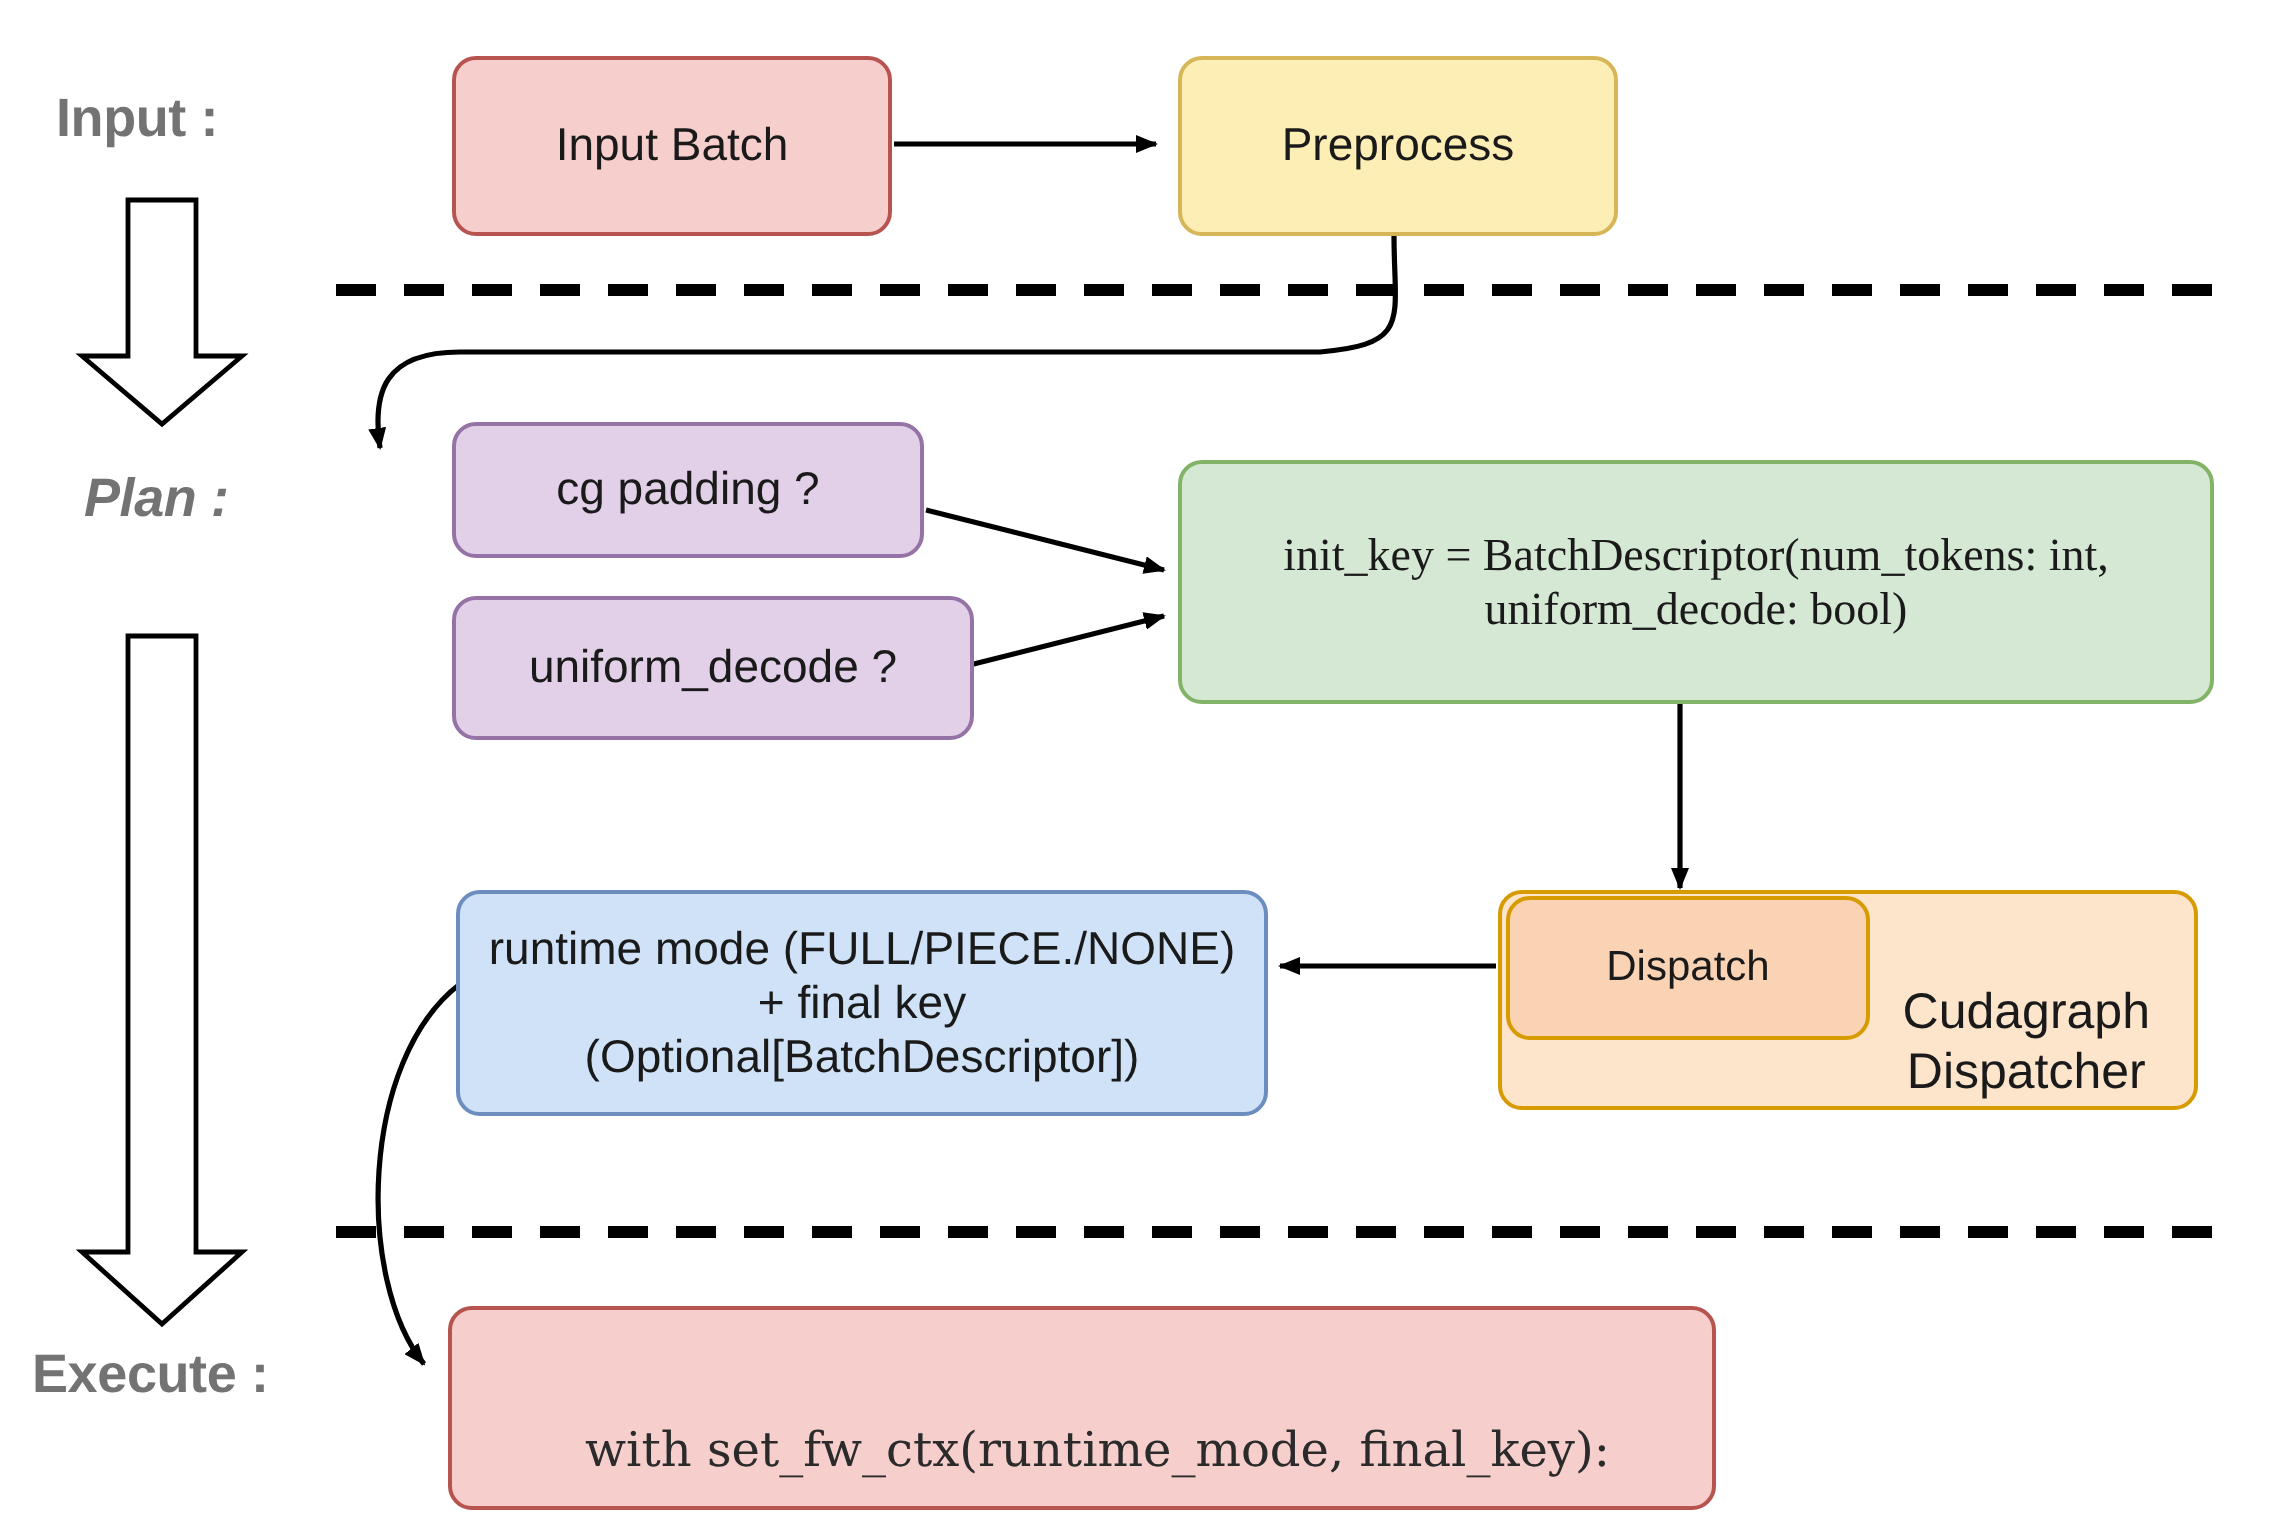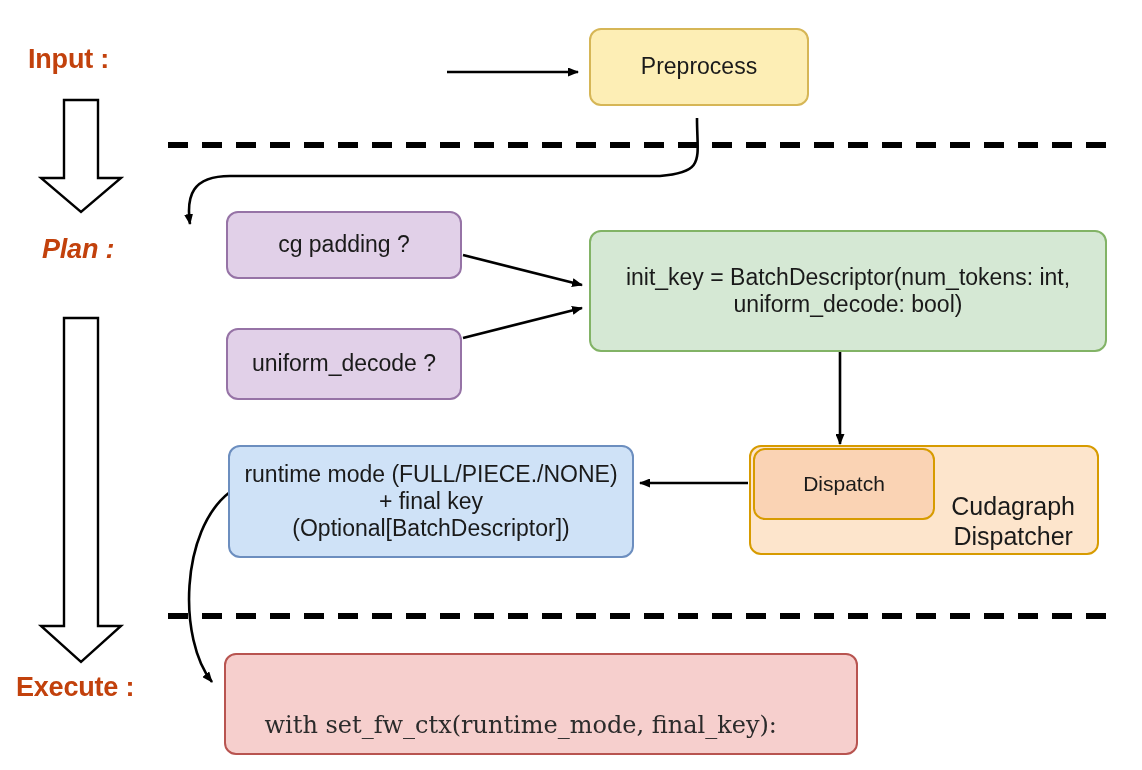--- a/index.html
+++ b/index.html
@@ -21,21 +21,21 @@
     top: 0;
     width: 1142px;
     height: 770px;
     pointer-events: none;
   }
   .stage-label {
     position: absolute;
     font-family: "Liberation Sans", sans-serif;
     font-weight: bold;
     font-size: 27px;
-    color: #c2410c;
+    color: #737373;
     white-space: nowrap;
     letter-spacing: -0.2px;
   }
   .node {
     position: absolute;
     box-sizing: border-box;
     border-radius: 12px;
     border-width: 2px;
     border-style: solid;
     display: flex;
@@ -47,21 +47,21 @@
     color: #1a1a1a;
     line-height: 1.18;
     padding: 2px 10px;
   }
   .node-code {
     display: block;
     text-align: left;
     font-family: "DejaVu Serif", "Liberation Serif", serif;
     font-size: 24px;
     line-height: 1.35;
-    padding: 22px 10px 22px 8px;
+    padding: 22px 10px 22px 36px;
     white-space: pre;
     color: #2b2b2b;
   }
   .node.n-input-batch   { background:#f6cfcd; border-color:#b85450; }
   .node.n-preprocess    { background:#fdeeb5; border-color:#d6b656; }
   .node.n-cg-padding    { background:#e1d0e8; border-color:#9673a6; }
   .node.n-uniform       { background:#e1d0e8; border-color:#9673a6; }
   .node.n-init-key      { background:#d5e8d4; border-color:#82b366; }
   .node.n-runtime       { background:#cfe2f7; border-color:#6c8ebf; }
   .node.n-dispatcher    { background:#fde5cc; border-color:#d79b00; }
@@ -101,34 +101,37 @@
 
     <polygon points="64,100 98,100 98,178 121,178 81,212 41,178 64,178" fill="#ffffff" stroke="#000000" stroke-width="2.4" stroke-linejoin="miter"></polygon>
 
     <polygon points="64,318 98,318 98,626 121,626 81,662 41,626 64,626" fill="#ffffff" stroke="#000000" stroke-width="2.4" stroke-linejoin="miter"></polygon>
   </svg>
 
   <div class="stage-label" style="left:28px; top:44px;">Input :</div>
   <div class="stage-label" style="left:42px; top:234px;font-style:italic;">Plan :</div>
   <div class="stage-label" style="left:16px; top:672px;">Execute :</div>
 
+  <div class="node n-input-batch" style="left:226px; top:28px; width:220px; height:90px;">
+    <span>Input Batch</span>
+  </div>
 
-  <div class="node n-preprocess" style="left:589px; top:28px; width:220px; height:78px;">
+  <div class="node n-preprocess" style="left:589px; top:28px; width:220px; height:90px;">
     <span>Preprocess</span>
   </div>
 
   <div class="node n-cg-padding" style="left:226px; top:211px; width:236px; height:68px;">
     <span>cg padding ?</span>
   </div>
 
-  <div class="node n-uniform" style="left:226px; top:298px; width:236px; height:72px;margin-top:30px;">
+  <div class="node n-uniform" style="left:226px; top:298px; width:261px; height:72px;">
     <span>uniform_decode ?</span>
   </div>
 
-  <div class="node n-init-key" style="left:589px; top:230px; width:518px; height:122px; flex-direction:column;">
+  <div class="node n-init-key" style="left:589px; top:230px; width:518px; height:122px; flex-direction:column;font-family:Liberation Serif, serif;">
     <span>init_key = BatchDescriptor(num_tokens: int,</span>
     <span>uniform_decode: bool)</span>
   </div>
 
   <div class="node n-runtime" style="left:228px; top:445px; width:406px; height:113px; flex-direction:column;">
     <span>runtime mode (FULL/PIECE./NONE)</span>
     <span>+ final key (Optional[BatchDescriptor])</span>
   </div>
 
   <div class="node n-dispatcher" style="left:749px; top:445px; width:350px; height:110px; font-size:25px; white-space:pre-line;align-items:flex-end;">

